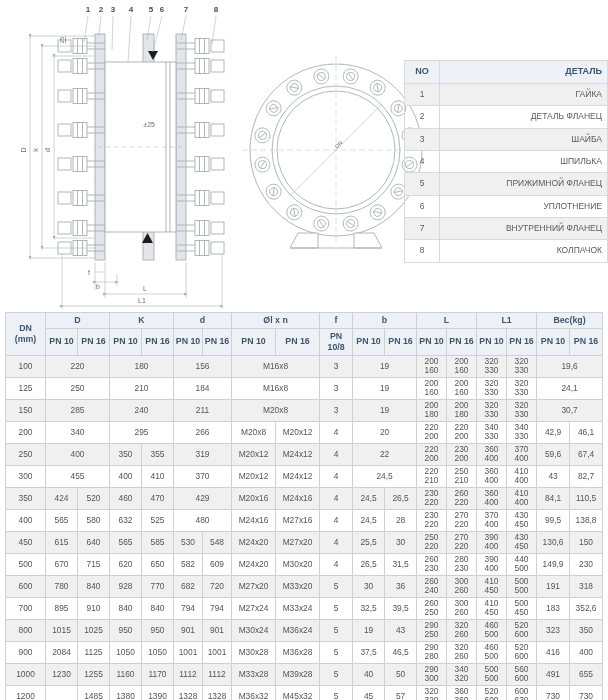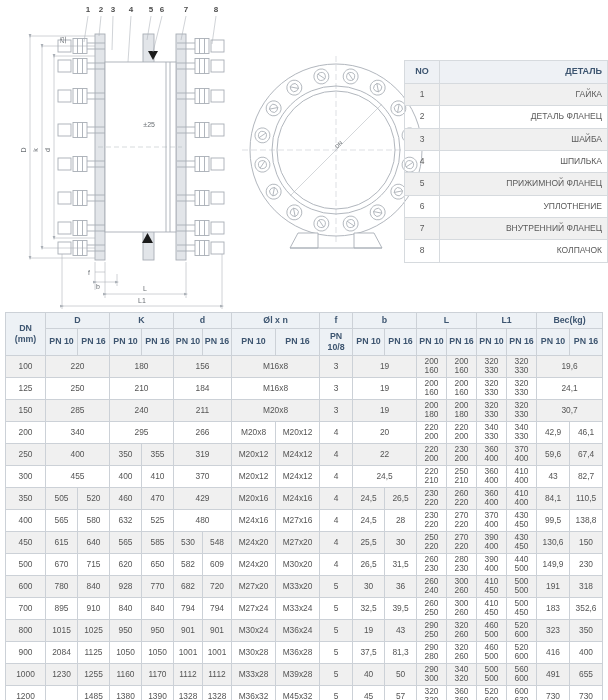--- a/index.html
+++ b/index.html
@@ -449,21 +449,21 @@
 210</td>
             <td>360
 400</td>
             <td>410
 400</td>
             <td>43</td>
             <td>82,7</td>
           </tr>
           <tr class="stripe">
             <td>350</td>
-            <td>505</td>
+            <td>424</td>
             <td>520</td>
             <td>460</td>
             <td>470</td>
             <td colspan="2">429</td>
             <td>M20x16</td>
             <td>M24x16</td>
             <td>4</td>
             <td>24,5</td>
             <td>26,5</td>
             <td>230
@@ -625,21 +625,21 @@
             <td>2084</td>
             <td>1125</td>
             <td>1050</td>
             <td>1050</td>
             <td>1001</td>
             <td>1001</td>
             <td>M30x28</td>
             <td>M36x28</td>
             <td>5</td>
             <td>37,5</td>
-            <td>81,3</td>
+            <td>46,5</td>
             <td>290
 280</td>
             <td>320
 260</td>
             <td>460
 500</td>
             <td>520
 600</td>
             <td>416</td>
             <td>400</td>

